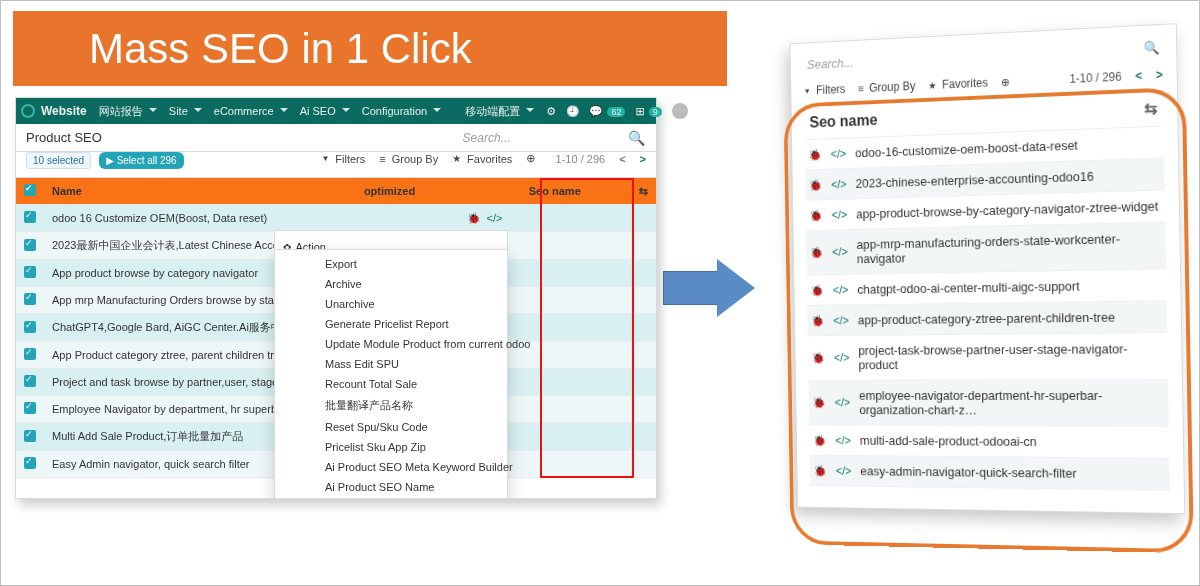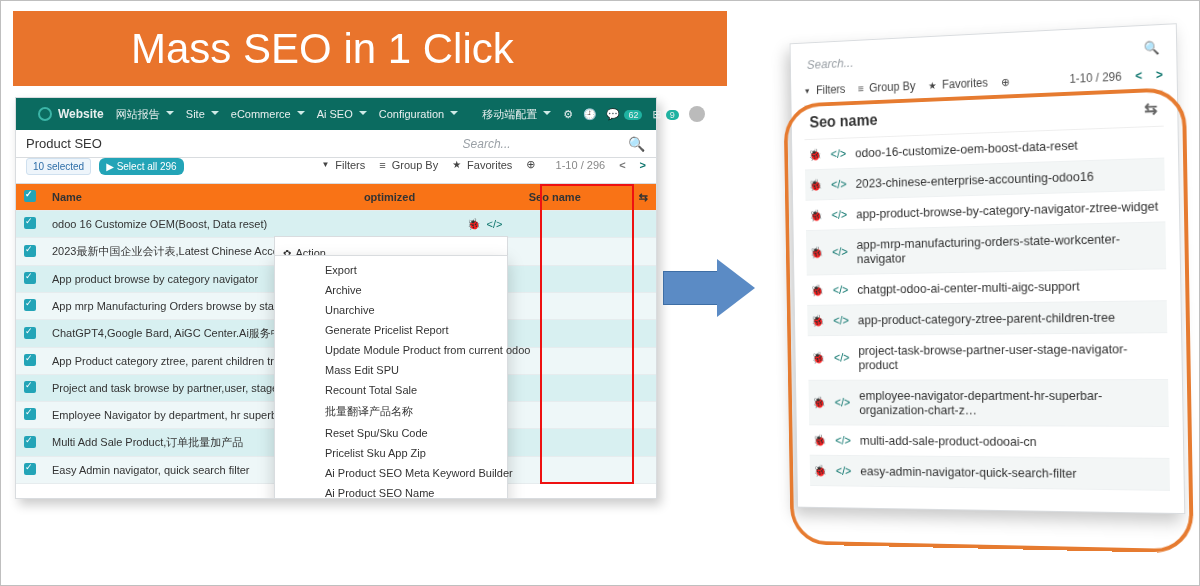--- a/index.html
+++ b/index.html
@@ -11,26 +11,26 @@
     --text:#333;
     --muted:#6b7280;
     --sky:#23a4b7;
     --row-alt:#d8f0f1;
   }
   *{box-sizing:border-box;}
   body{margin:0;background:#fff;font-family:"Segoe UI",Arial,sans-serif;color:var(--text);}
   .stage{position:relative;width:1200px;height:586px;border:1px solid #bfbfbf;background:#fff;overflow:hidden;}
 
   
-  .title-bar{position:absolute;left:12px;top:10px;width:714px;height:75px;background:var(--orange);color:#fff;display:flex;align-items:center;padding-left:118px;font-size:42px;font-weight:400;}
+  .title-bar{position:absolute;left:12px;top:10px;width:714px;height:75px;background:var(--orange);color:#fff;display:flex;align-items:center;padding-left:76px;font-size:42px;font-weight:400;}
 
   
   .odoo{position:absolute;left:14px;top:96px;width:642px;height:402px;background:#fff;border:1px solid var(--border);box-shadow:4px 6px 10px rgba(0,0,0,.2);display:flex;flex-direction:column;}
 
-  .odoo-top{height:32px;background:var(--teal);display:flex;align-items:center;color:#e8efef;font-size:11px;gap:12px;padding:0 22px;white-space:nowrap;}
+  .odoo-top{height:26px;background:var(--teal);display:flex;align-items:center;color:#e8efef;font-size:11px;gap:12px;padding:0 5px;white-space:nowrap;}
   .odoo-top .brand{display:flex;align-items:center;gap:6px;font-weight:600;font-size:12px;}
   .odoo-top .o-logo{width:14px;height:14px;border-radius:50%;border:2px solid #3bb5a7;display:inline-block;}
   .odoo-top .mi{display:flex;align-items:center;gap:4px;cursor:pointer;}
   .odoo-top .caret::after{content:"";display:inline-block;border:4px solid transparent;border-top-color:#cfeae6;margin-left:2px;margin-top:2px;}
   .odoo-top .spacer{flex:1;}
   .odoo-icons{display:flex;align-items:center;gap:10px;}
   .badge{background:#1fb2a1;border-radius:7px;font-size:9px;padding:0 4px;margin-left:4px;}
   .avatar{width:16px;height:16px;border-radius:50%;background:#bbb;}
 
   .odoo-sub{height:28px;display:flex;align-items:center;justify-content:space-between;padding:0 10px;border-bottom:1px solid var(--border);}

